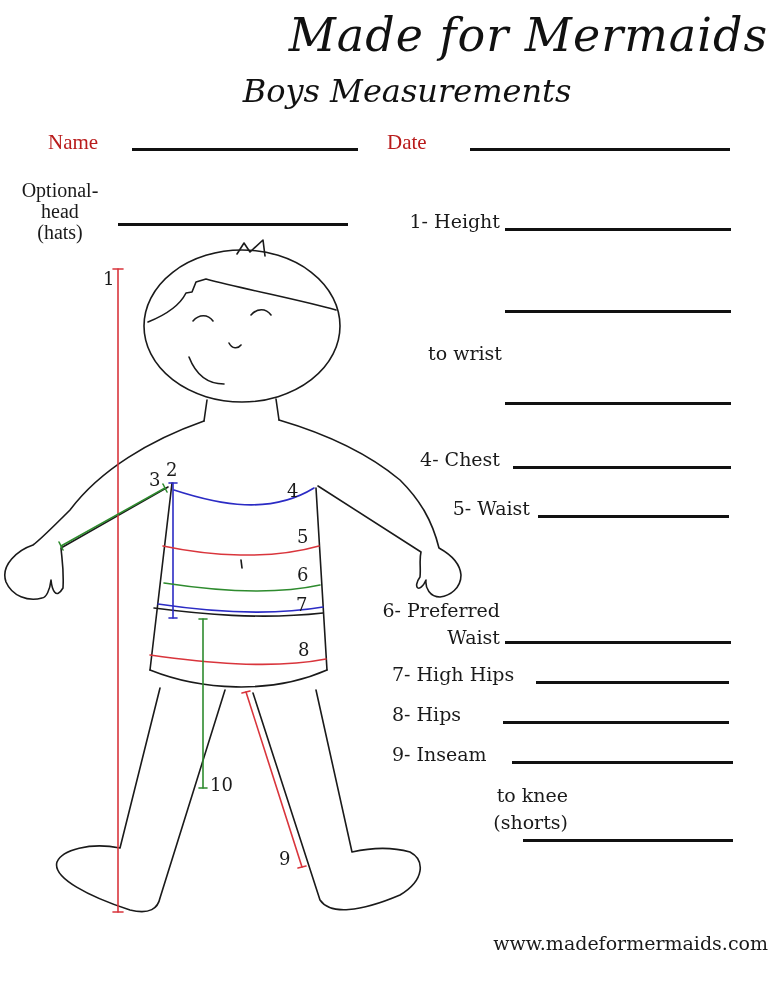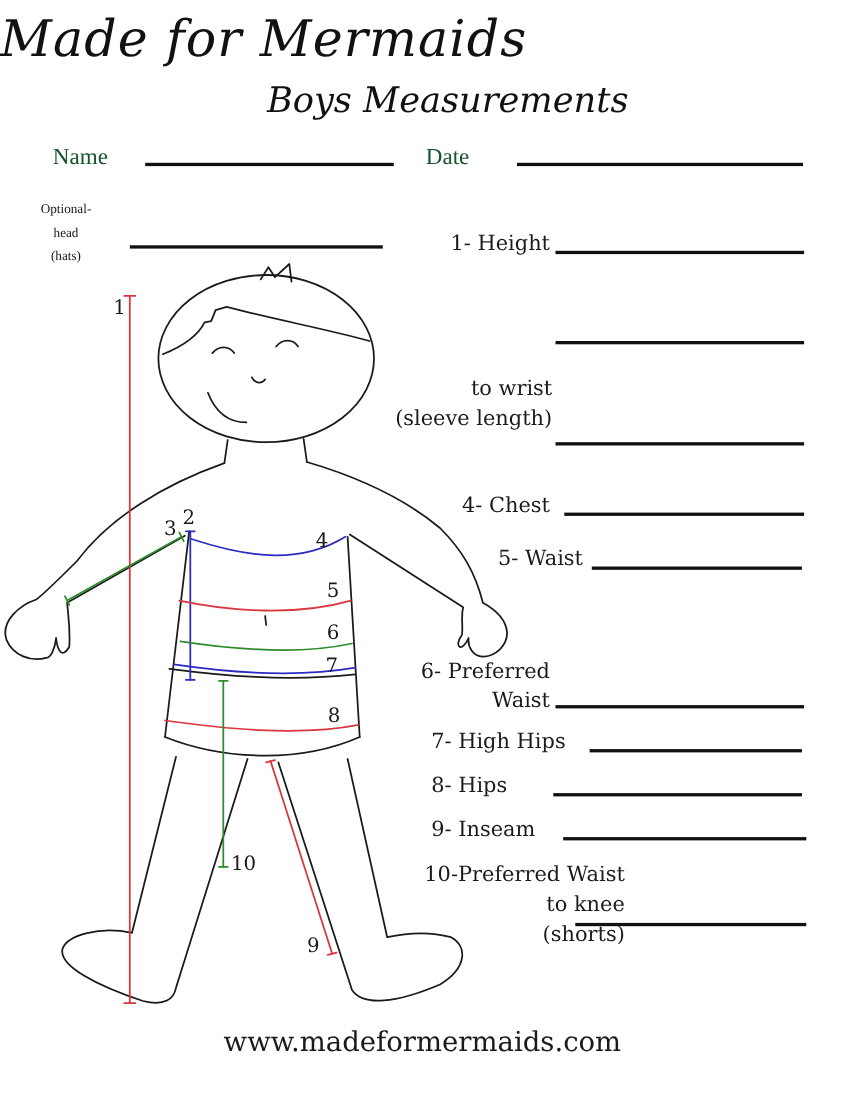--- a/index.html
+++ b/index.html
@@ -1,30 +1,30 @@
 <!DOCTYPE html>
 <html><head>
 <meta charset="utf-8">
 <style>
   html, body { margin: 0; padding: 0; background: #ffffff; }
   body { width: 768px; height: 994px; position: relative; overflow: hidden;
          font-family: "DejaVu Serif", "Liberation Serif", serif; color: #1a1a1a; }
   .abs { position: absolute; }
-  .title { left: 0; width: 768px; top: 8px; text-align: left;
+  .title { left: 0; width: 768px; top: 8px; text-align: right;
            font-family: "DejaVu Serif", serif; font-style: italic;
            font-size: 46px; letter-spacing: 1px; color: #111; }
   .subtitle { left: 0; width: 768px; top: 72px; text-align: center;
               font-family: "DejaVu Serif", serif; font-style: italic;
               font-size: 32px; color: #111; padding-left: 23px; }
-  .lbl { font-family: "Liberation Serif", serif; font-size: 21px; color: #14532d; line-height: 27px; }
-  .lbl-sm { font-family: "Liberation Serif", "DejaVu Serif", serif; font-size: 12px; line-height: 21px; text-align: center; color: #1a1a1a; }
+  .lbl { font-family: "Liberation Serif", serif; font-size: 21px; color: #b91c1c; line-height: 27px; }
+  .lbl-sm { font-family: "Liberation Serif", "DejaVu Serif", serif; font-size: 20px; line-height: 21px; text-align: center; color: #1a1a1a; }
   .meas { font-family: "DejaVu Serif", serif; font-size: 19px; line-height: 27px; text-align: right; color: #1a1a1a; white-space: nowrap; }
   .blank { height: 0; border-top: 3px solid #111; }
-  .footer { left: 0; width: 768px; top: 932px; text-align: center;
-            font-family: "DejaVu Serif", serif; font-size: 25px; color: #1a1a1a; }
+  .footer { left: 0; width: 768px; top: 932px; text-align: right;
+            font-family: "DejaVu Serif", serif; font-size: 19px; color: #1a1a1a; }
   svg text { font-family: "DejaVu Serif", serif; }
 </style>
 </head>
 <body>
 
 <div class="abs title">Made for Mermaids</div>
 <div class="abs subtitle">Boys Measurements</div>
 
 <div class="abs lbl" style="left:48px; top:129px;">Name</div>
 <div class="abs blank" style="left:132px; top:148px; width:226px;"></div>
@@ -42,21 +42,20 @@
   <div>1- Height</div>
 </div>
 <div class="abs blank" style="left:505px; top:228px; width:226px;"></div>
 
 <div class="abs meas" style="left:340px; top:247px; width:168px;">
 </div>
 <div class="abs blank" style="left:505px; top:310px; width:226px;"></div>
 
 <div class="abs meas" style="left:336px; top:340px; width:166px;">
   <div>to wrist</div>
-  <div>(sleeve length)</div>
 </div>
 <div class="abs blank" style="left:505px; top:402px; width:226px;"></div>
 
 <div class="abs meas" style="left:400px; top:446px; width:100px;">
   <div>4- Chest</div>
 </div>
 <div class="abs blank" style="left:513px; top:466px; width:218px;"></div>
 
 <div class="abs meas" style="left:432px; top:495px; width:98px;">
   <div>5- Waist</div>
@@ -78,21 +77,20 @@
   <div>8- Hips</div>
 </div>
 <div class="abs blank" style="left:503px; top:721px; width:226px;"></div>
 
 <div class="abs meas" style="left:392px; top:741px; width:120px; text-align:left;">
   <div>9- Inseam</div>
 </div>
 <div class="abs blank" style="left:512px; top:761px; width:221px;"></div>
 
 <div class="abs meas" style="left:362px; top:782px; width:206px;">
-  <div>10-Preferred Waist</div>
   <div style="margin-left:-30px;">to knee</div>
   <div style="margin-left:-30px;">(shorts)</div>
 </div>
 <div class="abs blank" style="left:523px; top:839px; width:210px;"></div>
 
 <svg class="abs" style="left:0; top:0;" width="768" height="994" viewBox="0 0 768 994">
   <g fill="none" stroke="#1a1a1a" stroke-width="1.6" stroke-linecap="round" stroke-linejoin="round">
 
     <ellipse cx="242" cy="326" rx="98" ry="76"></ellipse>
 

